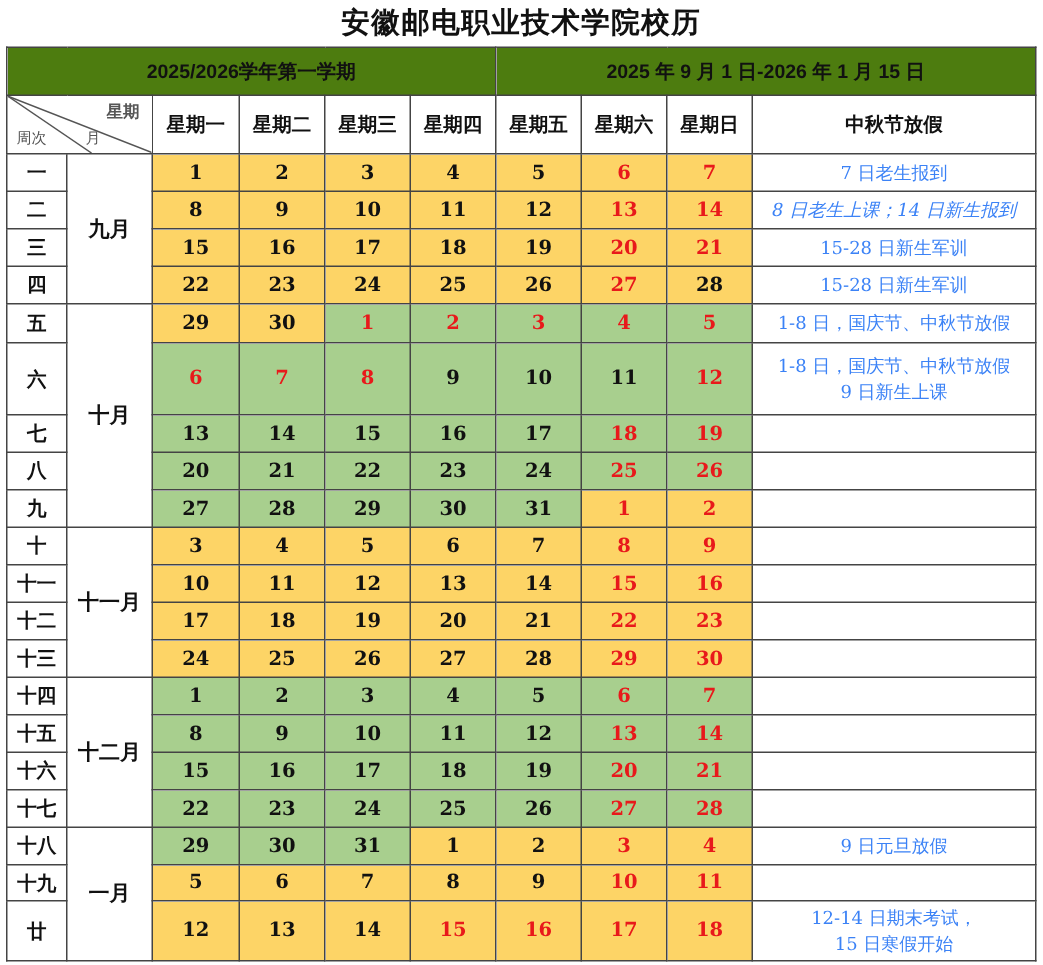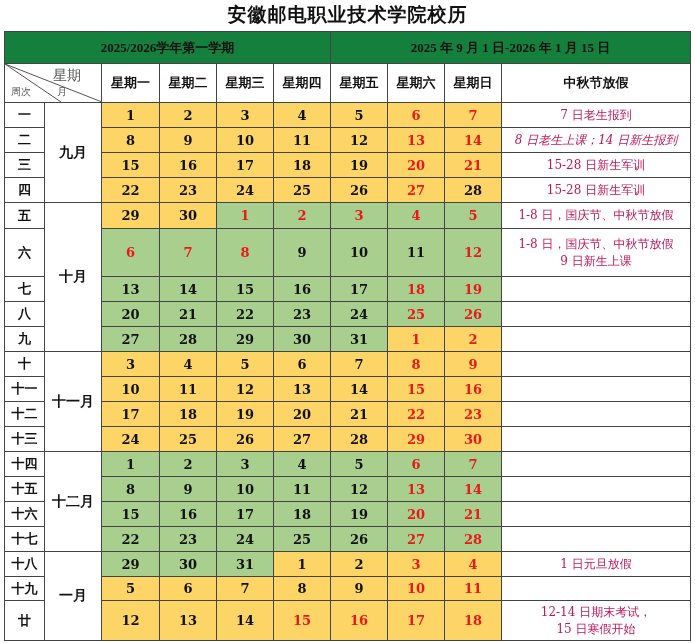--- a/index.html
+++ b/index.html
@@ -2,34 +2,34 @@
 <html><head>
 <meta charset="utf-8">
 <style>
   html, body { margin:0; padding:0; background:#ffffff; }
   body { width:695px; height:643px; overflow:hidden; position:relative;
          font-family: "DejaVu Serif", "Liberation Serif", serif; color:#111; }
   .title { position:absolute; left:0; top:2px; width:695px; text-align:center;
            font-family:"DejaVu Sans", sans-serif; font-weight:bold; font-size:19px; letter-spacing:1px; }
   table.cal { position:absolute; left:4px; top:31px; border-collapse:collapse; table-layout:fixed; }
   table.cal td { border:1px solid #444; padding:0; text-align:center; vertical-align:middle; overflow:hidden; }
-  .h1 td { height:31px; font-weight:bold; font-size:13px; font-family:Liberation Serif, serif; background:#15803d; }
+  .h1 td { height:31px; font-weight:bold; font-size:13px; font-family:Liberation Sans, sans-serif; background:#4d7c0f; }
   .h2 td { height:38px; font-weight:bold; font-size:13px; font-family:"DejaVu Sans", sans-serif; background:#fff; }
   td.diag { position:relative; }
   td.diag svg { position:absolute; left:0; top:0; }
-  td.diag .lbl-xq { position:absolute; right:20px; top:3px; font-size:14px; color:#555; font-weight:normal; font-family:"DejaVu Sans", sans-serif; }
+  td.diag .lbl-xq { position:absolute; right:8px; top:3px; font-size:11px; color:#555; font-weight:bold; font-family:"DejaVu Sans", sans-serif; }
   td.diag .lbl-zc { position:absolute; left:6px; bottom:3px; font-size:10px; color:#555; font-weight:normal; font-family:"DejaVu Sans", sans-serif;text-align:center; }
   td.diag .lbl-yue { position:absolute; left:52px; bottom:3px; font-size:10px; color:#555; font-weight:normal; font-family:"DejaVu Sans", sans-serif; }
   td.wk { font-weight:bold; font-size:13px; font-family:"DejaVu Sans", sans-serif; background:#fff; }
   td.mon { font-weight:bold; font-size:14px; font-family:"DejaVu Sans", sans-serif; background:#fff; }
   td.day { font-weight:bold; font-size:13px; }
   td.y { background:#fdd466; }
   td.g { background:#a8cf8e; }
   td.red { color:#e8191b; }
-  td.note { background:#fff; font-size:12px; color:#be185d; line-height:17px; font-family:"DejaVu Serif", serif;margin-left:36px; }
+  td.note { background:#fff; font-size:12px; color:#3b82f6; line-height:17px; font-family:"DejaVu Serif", serif;margin-left:36px; }
 </style>
 </head>
 <body>
 
 <div class="title">安徽邮电职业技术学院校历</div>
 
 <table class="cal">
   <colgroup>
     <col style="width:40px">
       <col style="width:57px">
@@ -261,21 +261,21 @@
       <tr style="height: 25px;">
         <td class="wk">十八</td>
         <td class="mon" rowspan="3">一月</td>
         <td class="day g">29</td>
         <td class="day g">30</td>
         <td class="day g">31</td>
         <td class="day y">1</td>
         <td class="day y">2</td>
         <td class="day y red">3</td>
         <td class="day y red">4</td>
-        <td class="note" style="white-space: pre-line;">1 日元旦放假</td>
+        <td class="note" style="white-space: pre-line;">9 日元旦放假</td>
       </tr>
       <tr style="height: 24px;">
         <td class="wk">十九</td>
         <td class="day y">5</td>
         <td class="day y">6</td>
         <td class="day y">7</td>
         <td class="day y">8</td>
         <td class="day y">9</td>
         <td class="day y red">10</td>
         <td class="day y red">11</td>

